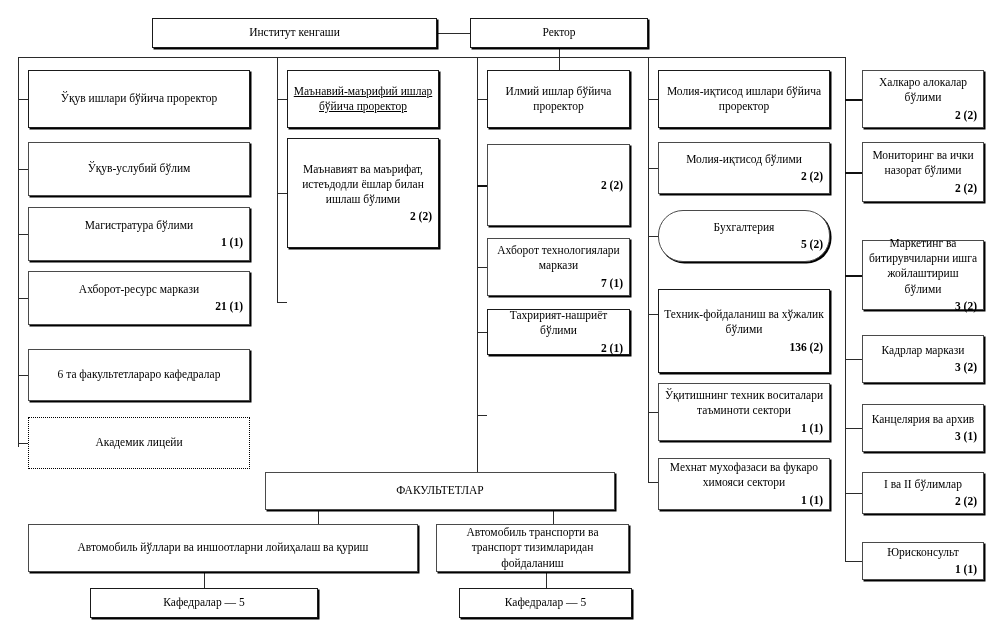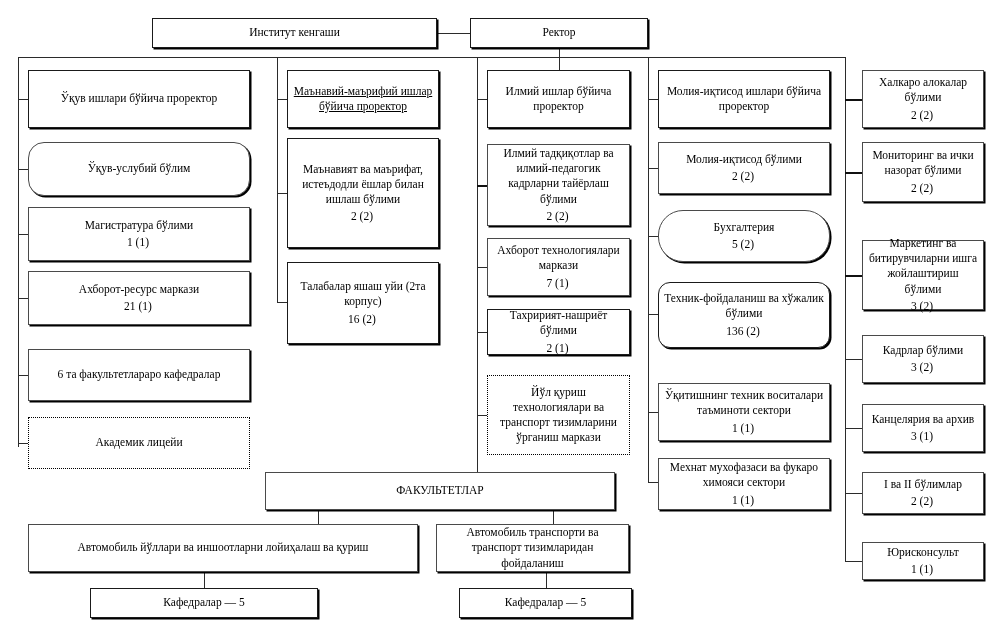--- a/index.html
+++ b/index.html
@@ -32,24 +32,25 @@
     z-index:5;
   }
   
   .box.shadow{
     box-shadow:1.5px 1.5px 0 0 #000000;
   }
   .box .label{display:block;width:100%;}
   .box .count{
     display:block;
     width:100%;
-    text-align:center;
+    text-align:right;
     font-size:11.5px;
     margin-top:2px;
     padding-right:2px;
+    font-weight:bold;
   }
   .box.dotted{
     border:1.6px dotted #000000;
     box-shadow:none;
   }
   .box.heavy{
     border:1.4px solid #1a1a1a;
   }
   
   .ln{
@@ -84,21 +85,21 @@
   <div class="ln v" style="left:277px;top:57px;height:245px;"></div>
   <div class="ln v" style="left:477px;top:57px;height:415px;"></div>
   <div class="ln v" style="left:648px;top:57px;height:425px;"></div>
   <div class="ln v" style="left:845px;top:57px;height:505px;"></div>
 
   <div class="box heavy shadow" style="left:28px;top:70px;width:222px;height:58px;">
     <span class="label">Ўқув ишлари бўйича проректор</span>
   </div>
   <div class="ln h" style="left:18px;top:99px;width:10px;"></div>
 
-  <div class="box shadow" style="left:28px;top:142px;width:222px;height:54px;border-radius:16px;">
+  <div class="box shadow" style="left:28px;top:142px;width:222px;height:54px;">
     <span class="label">Ўқув-услубий бўлим</span>
   </div>
   <div class="ln h" style="left:18px;top:169px;width:10px;"></div>
 
   <div class="box shadow" style="left:28px;top:207px;width:222px;height:54px;">
     <span class="label">Магистратура бўлими</span>
     <span class="count">1 (1)</span>
   </div>
   <div class="ln h" style="left:18px;top:234px;width:10px;"></div>
 
@@ -122,72 +123,64 @@
     <span class="label">Маънавий-маърифий ишлар бўйича проректор</span>
   </div>
   <div class="ln h" style="left:277px;top:99px;width:10px;"></div>
 
   <div class="box heavy shadow" style="left:287px;top:138px;width:152px;height:110px;">
     <span class="label">Маънавият ва маърифат, истеъдодли ёшлар билан ишлаш бўлими</span>
     <span class="count">2 (2)</span>
   </div>
   <div class="ln h" style="left:277px;top:193px;width:10px;"></div>
 
-  <div class="box heavy shadow" style="left:287px;top:262px;width:152px;height:82px;">
-    <span class="label">Талабалар яшаш уйи (2та корпус)</span>
-    <span class="count">16 (2)</span>
-  </div>
   <div class="ln h" style="left:277px;top:302px;width:10px;"></div>
 
   <div class="box heavy shadow" style="left:487px;top:70px;width:143px;height:58px;">
     <span class="label">Илмий ишлар бўйича проректор</span>
   </div>
   <div class="ln h" style="left:477px;top:99px;width:10px;"></div>
 
   <div class="box shadow" style="left:487px;top:144px;width:143px;height:82px;">
-    <span class="label">Илмий тадқиқотлар ва илмий-педагогик кадрларни тайёрлаш бўлими</span>
     <span class="count">2 (2)</span>
   </div>
   <div class="ln h thick" style="left:477px;top:185px;width:10px;"></div>
 
   <div class="box shadow" style="left:487px;top:238px;width:143px;height:58px;">
     <span class="label">Ахборот технологиялари маркази</span>
     <span class="count">7 (1)</span>
   </div>
   <div class="ln h" style="left:477px;top:267px;width:10px;"></div>
 
   <div class="box heavy shadow" style="left:487px;top:309px;width:143px;height:46px;">
     <span class="label">Тахририят-нашриёт бўлими</span>
     <span class="count">2 (1)</span>
   </div>
   <div class="ln h" style="left:477px;top:332px;width:10px;"></div>
 
-  <div class="box dotted" style="left:487px;top:375px;width:143px;height:80px;">
-    <span class="label">Йўл қуриш технологиялари ва транспорт тизимларини ўрганиш маркази</span>
-  </div>
   <div class="ln h" style="left:477px;top:415px;width:10px;"></div>
 
   <div class="box heavy shadow" style="left:658px;top:70px;width:172px;height:58px;">
     <span class="label">Молия-иқтисод ишлари бўйича проректор</span>
   </div>
   <div class="ln h" style="left:648px;top:99px;width:10px;"></div>
 
   <div class="box shadow" style="left:658px;top:142px;width:172px;height:52px;">
     <span class="label">Молия-иқтисод бўлими</span>
     <span class="count">2 (2)</span>
   </div>
   <div class="ln h" style="left:648px;top:168px;width:10px;"></div>
 
   <div class="box shadow" style="left:658px;top:210px;width:172px;height:52px;border-radius:25px;">
     <span class="label">Бухгалтерия</span>
     <span class="count">5 (2)</span>
   </div>
   <div class="ln h" style="left:648px;top:236px;width:10px;"></div>
 
-  <div class="box heavy shadow" style="left:658px;top:282px;width:172px;height:66px;border-radius:12px;">
+  <div class="box heavy shadow" style="left:658px;top:289px;width:172px;height:84px;">
     <span class="label">Техник-фойдаланиш ва хўжалик бўлими</span>
     <span class="count">136 (2)</span>
   </div>
   <div class="ln h" style="left:648px;top:314px;width:10px;"></div>
 
   <div class="box shadow" style="left:658px;top:383px;width:172px;height:58px;">
     <span class="label">Ўқитишнинг техник воситалари таъминоти сектори</span>
     <span class="count">1 (1)</span>
   </div>
   <div class="ln h" style="left:648px;top:412px;width:10px;"></div>
@@ -210,21 +203,21 @@
   </div>
   <div class="ln h thick" style="left:845px;top:172px;width:17px;"></div>
 
   <div class="box shadow" style="left:862px;top:240px;width:122px;height:70px;">
     <span class="label">Маркетинг ва битирувчиларни ишга жойлаштириш бўлими</span>
     <span class="count">3 (2)</span>
   </div>
   <div class="ln h thick" style="left:845px;top:275px;width:17px;"></div>
 
   <div class="box shadow" style="left:862px;top:335px;width:122px;height:48px;">
-    <span class="label">Кадрлар бўлими</span>
+    <span class="label">Кадрлар маркази</span>
     <span class="count">3 (2)</span>
   </div>
   <div class="ln h" style="left:845px;top:359px;width:17px;"></div>
 
   <div class="box shadow" style="left:862px;top:404px;width:122px;height:48px;">
     <span class="label">Канцелярия ва архив</span>
     <span class="count">3 (1)</span>
   </div>
   <div class="ln h" style="left:845px;top:428px;width:17px;"></div>
 

